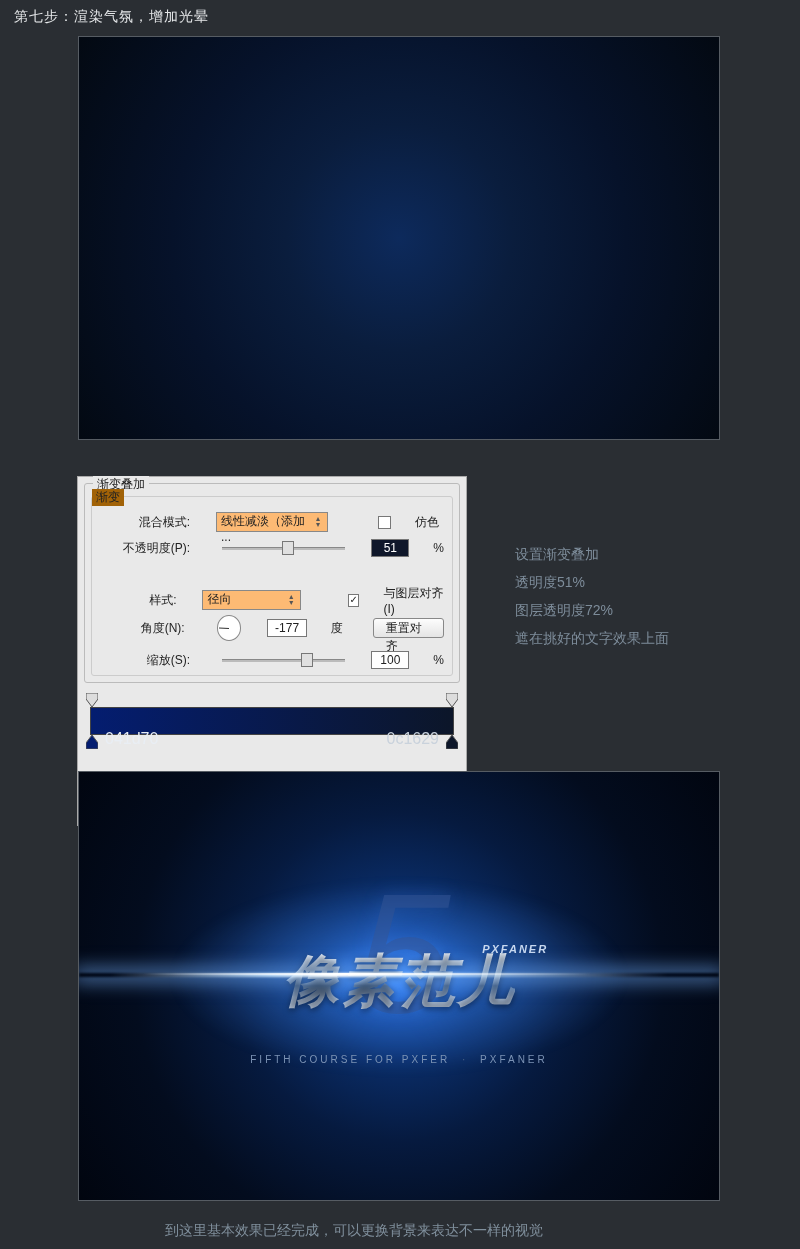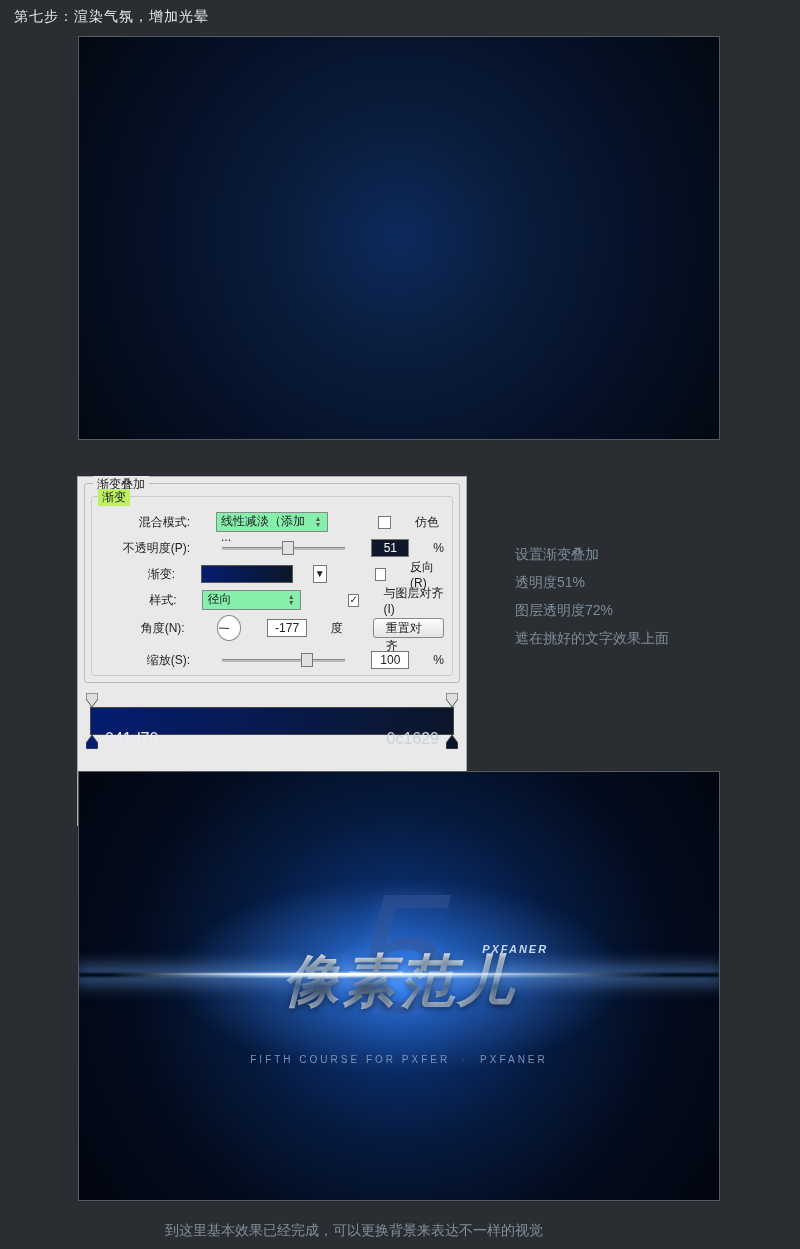--- a/index.html
+++ b/index.html
@@ -32,33 +32,33 @@
   }
   .group-cut>.legend{
     position:absolute;left:8px;top:-8px;background:#e9e9e9;padding:0 4px;
     font-size:12px;
   }
   .inner-group{
     position:absolute;left:6px;top:12px;right:6px;bottom:6px;
     border:1px solid #ccc;border-radius:3px;
   }
   .inner-group>.legend{
-    position:absolute;left:6px;top:-8px;background:#bef264;padding:0 4px;
+    position:absolute;left:0;top:-8px;background:#a16207;padding:0 4px;
     font-size:12px;
   }
   .row{position:absolute;left:8px;right:8px;height:22px;display:flex;align-items:center;gap:20px;}
   .row-blend{top:14px;}
   .row-opacity{top:40px;}
   .row-grad{top:66px;}
   .row-style{top:92px;justify-content:flex-end;}
   .row-angle{top:120px;}
   .row-scale{top:152px;}
   .lbl{width:96px;text-align:right;padding-right:6px;font-size:12px;}
   .select{
-    height:20px;background:#86efac;border:1px solid #888;font-size:12px;
+    height:20px;background:#fdba74;border:1px solid #888;font-size:12px;
     padding:0 18px 0 4px;position:relative;
   }
   .select .arrows{
     position:absolute;right:2px;top:2px;width:14px;height:14px;
     display:flex;flex-direction:column;align-items:center;justify-content:center;
     font-size:8px;line-height:6px;color:#555;
   }
   .chk{width:13px;height:13px;border:1px solid #777;background:#fff;display:inline-flex;align-items:center;justify-content:center;font-size:10px;line-height:10px;}
   .chk.checked::after{content:"✓";color:#222;}
   .slider{
@@ -176,28 +176,20 @@
 
       <div class="row row-opacity">
         <div class="lbl">不透明度(P):</div>
         <div class="slider">
             <div class="thumb" style="left:49%;"></div>
           </div>
         <div class="numbox sel">51</div>
         <span class="pct">%</span>
       </div>
 
-      <div class="row row-grad">
-        <div class="lbl">渐变:</div>
-        <div class="grad-swatch"></div>
-        <div class="dd-btn">▼</div>
-        <span style="width:10px;"></span>
-        <span class="chk"></span>
-        <span style="margin-left:4px;">反向(R)</span>
-      </div>
 
       <div class="row row-style">
         <div class="lbl">样式:</div>
         <div class="select" style="width:112px;">
           <span>径向</span>
           <span class="arrows">▴<br>▾</span>
         </div>
         <span style="width:8px;"></span>
         <span class="chk checked"></span>
         <span style="margin-left:4px;">与图层对齐(I)</span>

